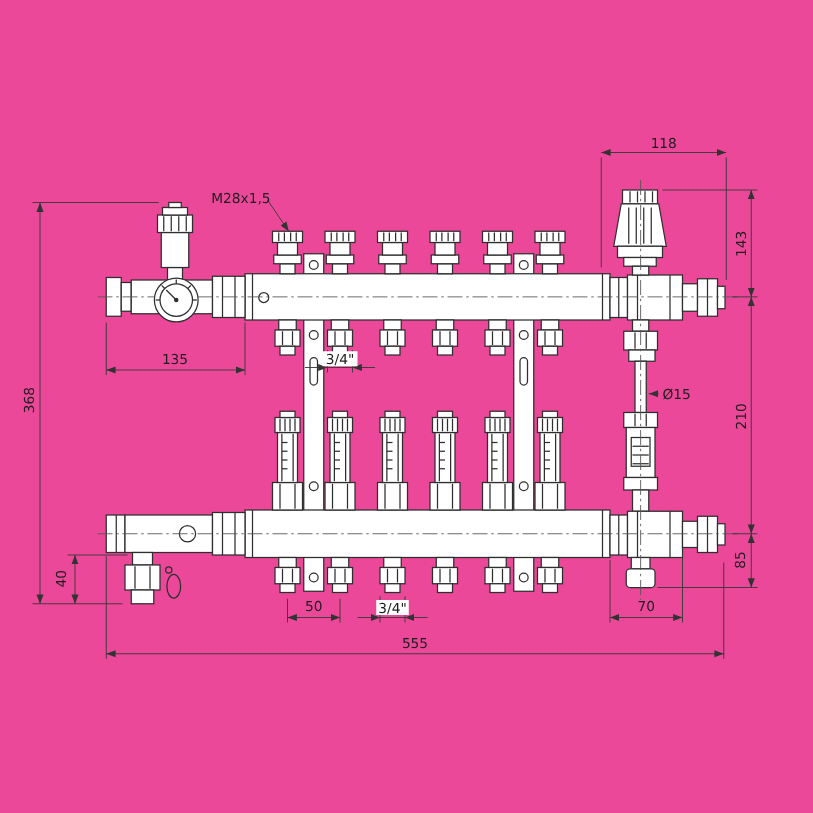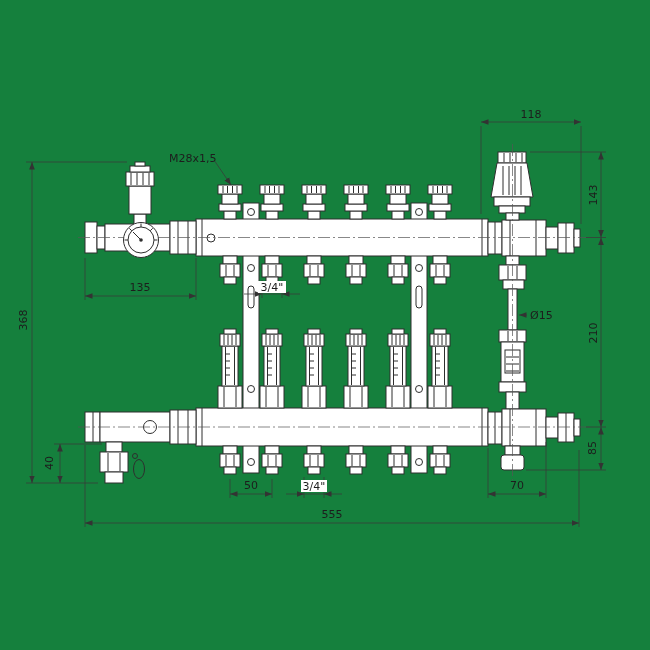--- a/index.html
+++ b/index.html
@@ -1,16 +1,16 @@
 <!DOCTYPE html>
 <html><head>
 <meta charset="utf-8">
 <style>
   html,body{margin:0;padding:0;background:#ffffff;}
-  .stage{width:650px;height:650px;position:relative;background:#15803d;overflow:hidden;
+  .stage{width:650px;height:650px;position:relative;background:#ec4899;overflow:hidden;
          font-family:"DejaVu Sans", sans-serif;}
   svg{display:block;}
   .o{fill:#ffffff;stroke:#2e2e2e;stroke-width:1;}
   .ln{fill:none;stroke:#2e2e2e;stroke-width:1;}
   .dim{fill:none;stroke:#3a3a3a;stroke-width:0.75;}
   .cl{fill:none;stroke:#555555;stroke-width:0.7;stroke-dasharray:12 3 2 3;}
   text{font-family:"DejaVu Sans", sans-serif;font-size:11px;fill:#1d1d1d;}
   .bg{fill:#ffffff;stroke:none;}
 </style>
 </head>

